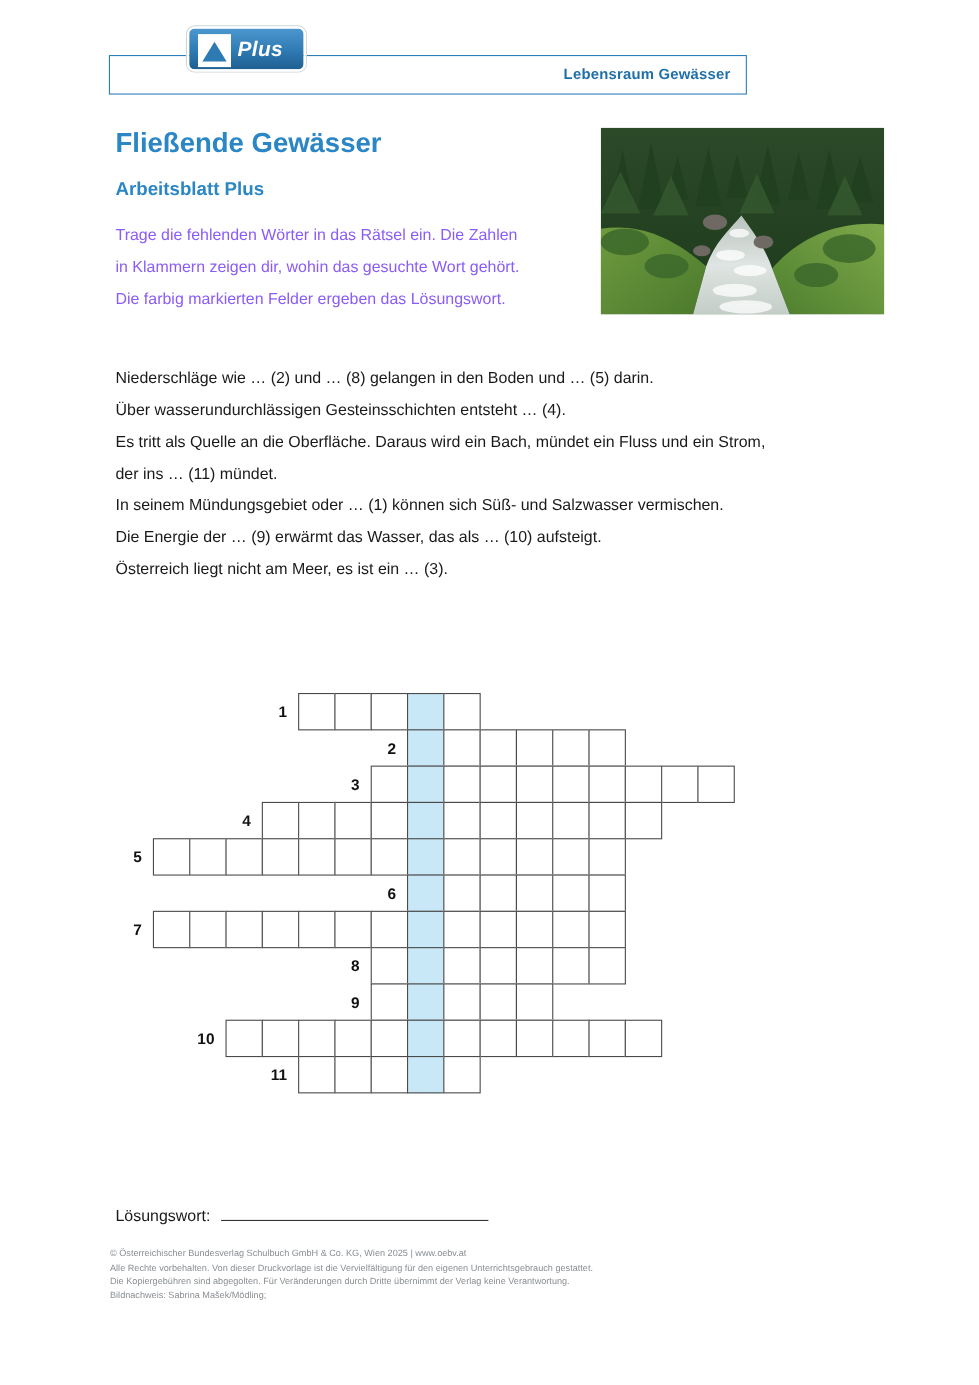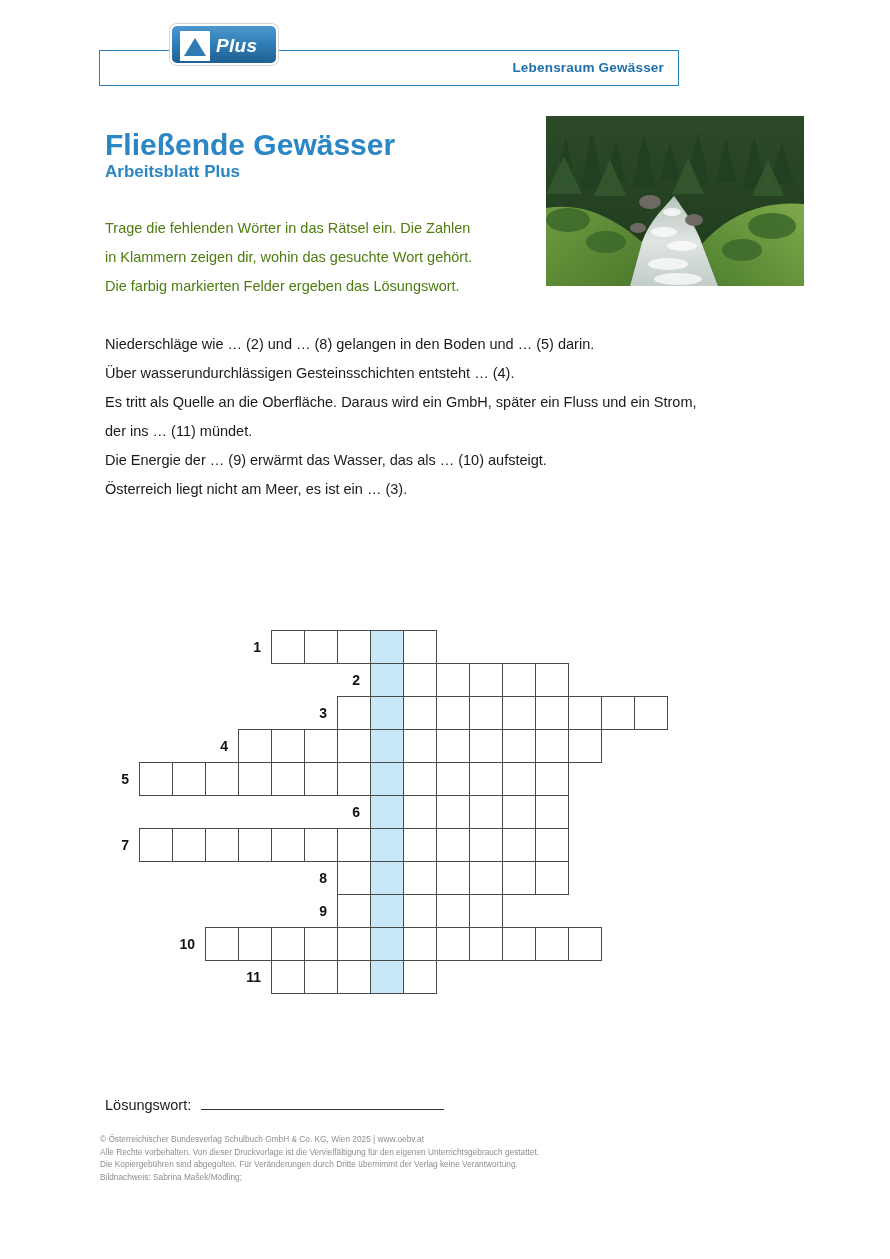--- a/index.html
+++ b/index.html
@@ -76,43 +76,43 @@
     font-weight: bold;
     font-style: italic;
     letter-spacing: 0.3px;
     text-align: center;
   }
 
   
   .title {
     position: absolute;
     left: 105px;
-    top: 128px;
-    font-size: 30px;
+    top: 116px;
+    font-size: 25px;
     font-weight: bold;
     color: #2a86c4;
   }
   .subtitle {
     position: absolute;
     left: 105px;
     top: 162px;
     font-size: 17px;
     font-weight: bold;
     color: #2a86c4;
   }
 
   
   .intro {
     position: absolute;
     left: 105px;
-    top: 214px;
+    top: 200px;
     width: 430px;
     font-size: 14.5px;
     line-height: 29px;
-    color: #4d7c0f;
+    color: #8b5cf6;
   }
 
   
   .photo {
     position: absolute;
     left: 546px;
     top: 116px;
     width: 258px;
     height: 170px;
     overflow: hidden;
@@ -272,22 +272,23 @@
       <ellipse cx="60" cy="126" rx="20" ry="11"></ellipse>
       <ellipse cx="226" cy="110" rx="24" ry="13"></ellipse>
       <ellipse cx="196" cy="134" rx="20" ry="11"></ellipse>
     </g>
   </svg>
 </div>
 
 <div class="clues">
   <p>Niederschläge wie … (2) und … (8) gelangen in den Boden und … (5) darin.</p>
   <p>Über wasserundurchlässigen Gesteinsschichten entsteht … (4).</p>
-  <p>Es tritt als Quelle an die Oberfläche. Daraus wird ein GmbH, später ein Fluss und ein Strom,</p>
+  <p>Es tritt als Quelle an die Oberfläche. Daraus wird ein Bach, mündet ein Fluss und ein Strom,</p>
   <p>der ins … (11) mündet.</p>
+  <p>In seinem Mündungsgebiet oder … (1) können sich Süß- und Salzwasser vermischen.</p>
   <p>Die Energie der … (9) erwärmt das Wasser, das als … (10) aufsteigt.</p>
   <p>Österreich liegt nicht am Meer, es ist ein … (3).</p>
 </div>
 
 <div class="crossword" id="crossword">
     <div class="row">
       <div style="width: 132px;"></div>
       <div class="row-num">1</div>
       <div class="cells">
         <div class="cell"></div>

